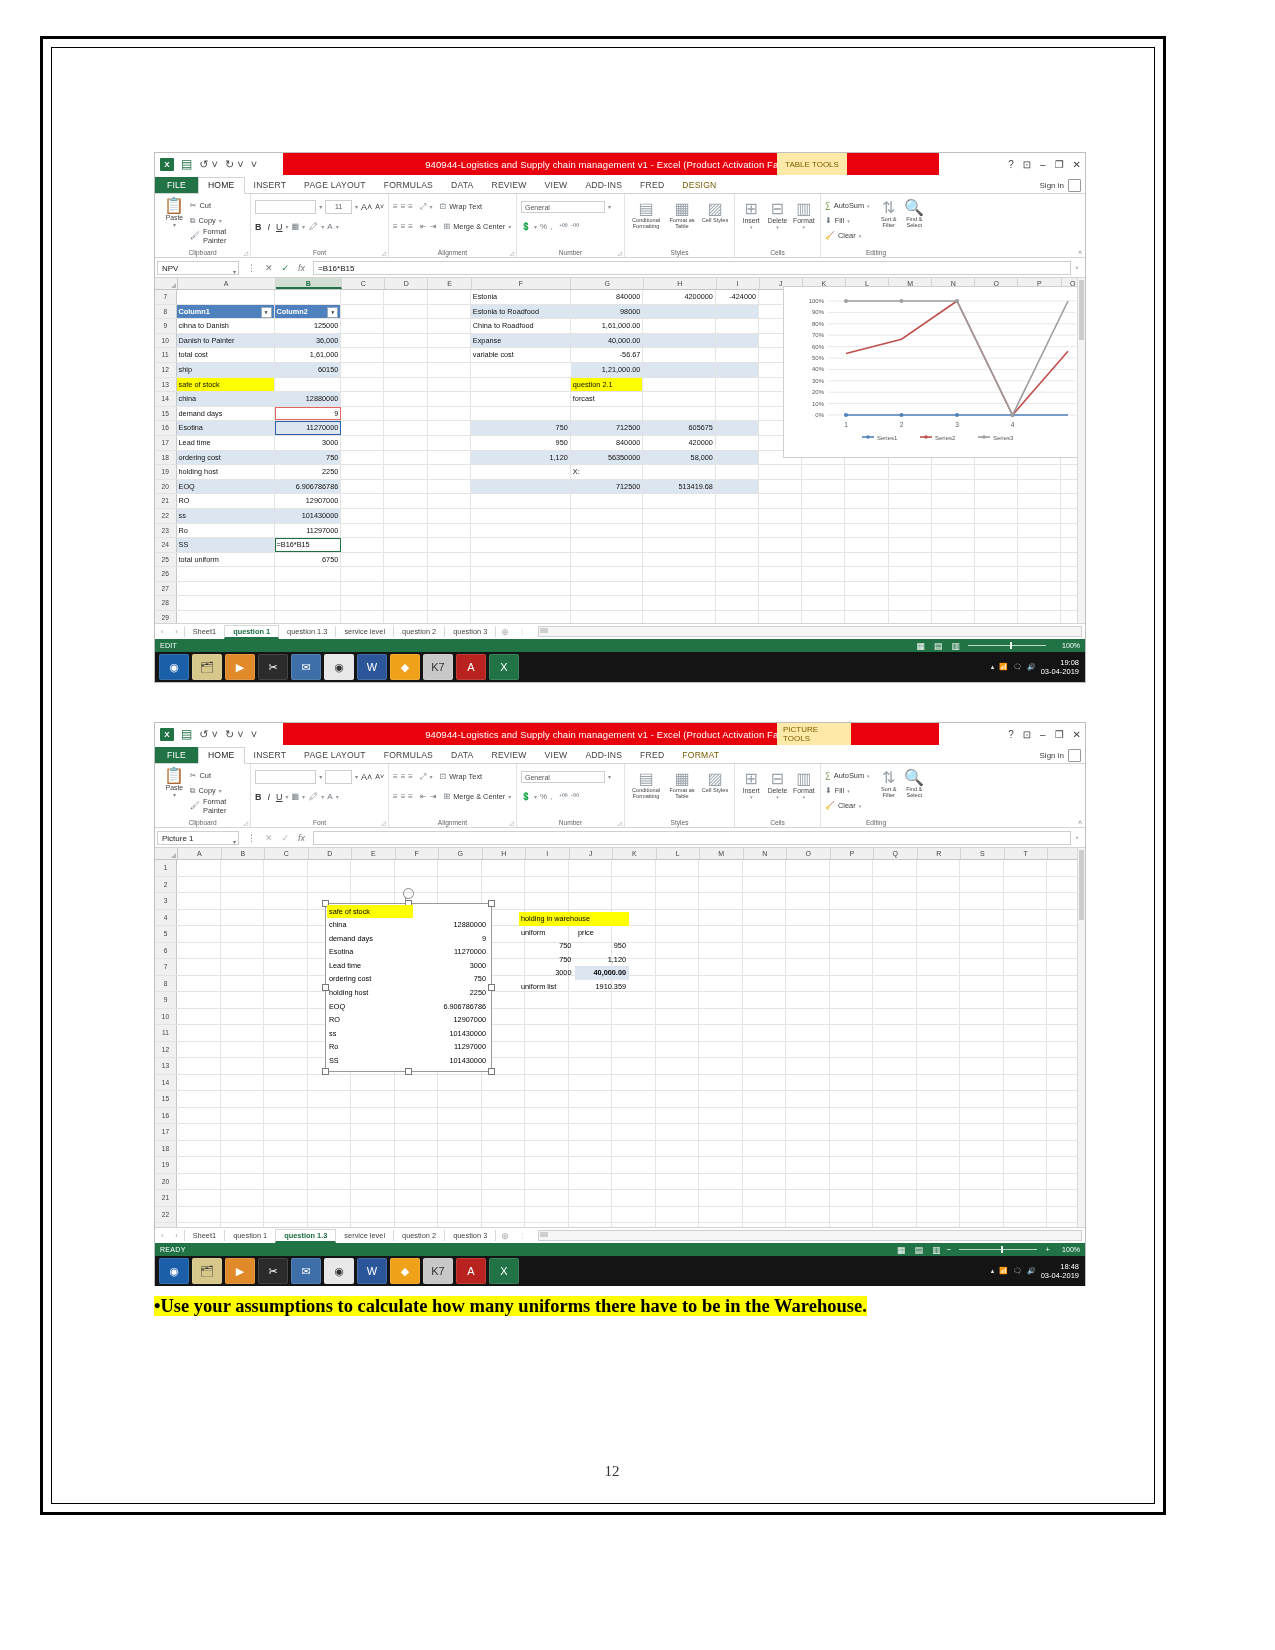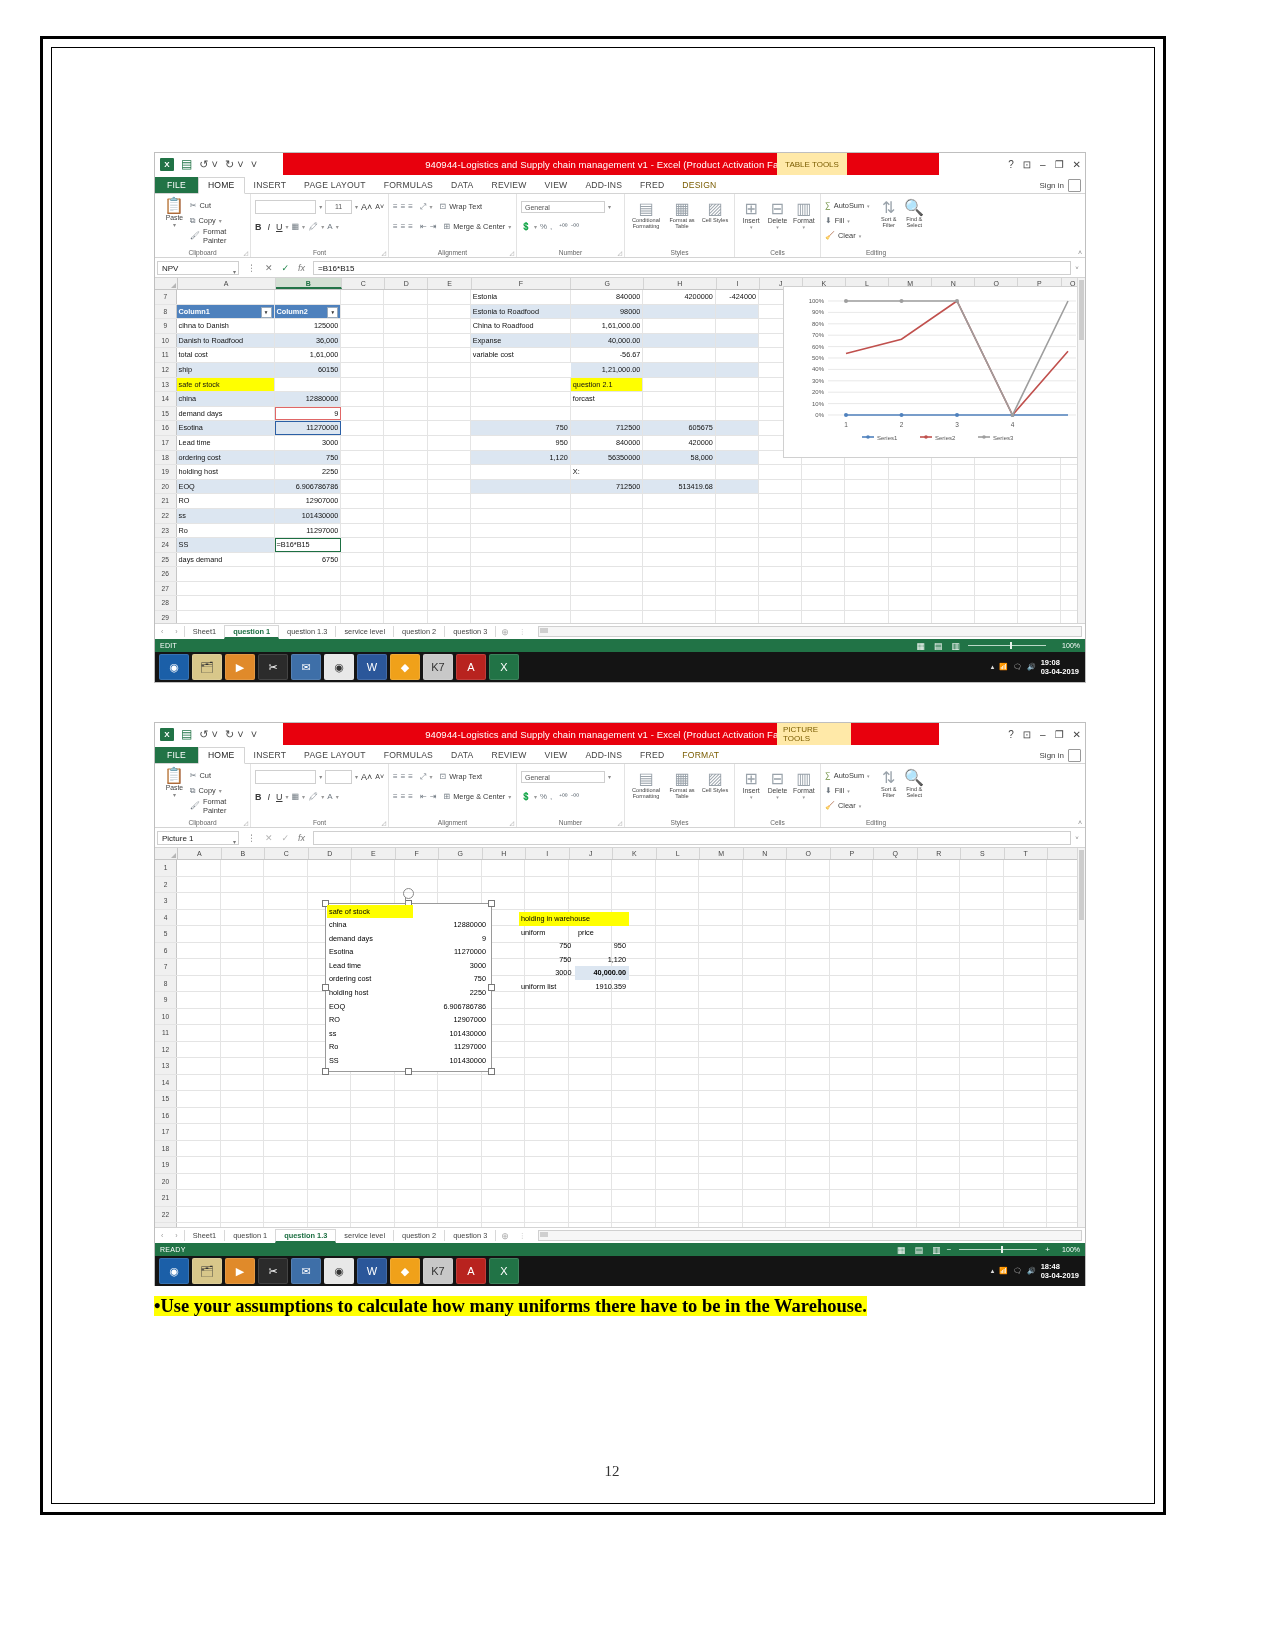--- a/index.html
+++ b/index.html
@@ -96,21 +96,21 @@
   .stleft{flex:1;letter-spacing:.3px;}
   .vbtns{display:flex;gap:9px;align-items:center;font-size:9px;}
   .zoomsl{width:78px;height:1px;background:#bcd8c7;position:relative;margin:0 8px;}
   .zoomsl:after{content:"";position:absolute;left:42px;top:-3px;width:2px;height:7px;background:#e9f2ec;}
   .zoomtxt{width:26px;text-align:right;font-size:7px;}
 
   
   .taskbar{height:30px;background:#141414;display:flex;align-items:center;padding-left:4px;position:relative;}
   .tbicon{width:30px;height:26px;margin-right:3px;border-radius:2px;display:flex;align-items:center;justify-content:center;font-size:11px;color:#fff;box-shadow:inset 0 0 0 1px rgba(255,255,255,.12);}
   .tray{position:absolute;right:6px;top:0;height:30px;display:flex;align-items:center;gap:5px;color:#ddd;font-size:7px;}
-  .clock{text-align:left;line-height:9px;font-size:7.5px;color:#fff;font-weight:bold;}
+  .clock{text-align:right;line-height:9px;font-size:7.5px;color:#fff;}
 
   
   .hltext{position:absolute;left:102px;top:1248px;width:935px;font-family:"Liberation Serif",serif;font-weight:bold;font-size:18.5px;color:#000;}
   .hltext span.hl{background:#ffff00;}
   .para{position:absolute;left:102px;top:1288px;width:935px;font-family:"Liberation Serif",serif;font-size:17.5px;color:#000;line-height:39px;text-align:justify;}
   .pageno{position:absolute;left:0;top:1415px;width:1120px;text-align:center;font-family:"Liberation Serif",serif;font-size:15px;color:#333;}
 </style>
 </head>
 <body>
 
@@ -414,21 +414,21 @@
               <div class="cell" style="width: 44px;"></div>
               <div class="cell" style="width: 44px;"></div>
               <div class="cell" style="width: 44px;"></div>
               <div class="cell" style="width: 44px;"></div>
               <div class="cell" style="width: 44px;"></div>
               <div class="cell" style="width: 44px;"></div>
               <div class="cell" style="width: 24px;"></div>
             </div>
             <div class="grow">
               <div class="rh">10</div>
-              <div class="cell bandb" style="width: 100px;">Danish to Roadfood</div>
+              <div class="cell bandb" style="width: 100px;">Danish to Painter</div>
               <div class="cell bandb r" style="width: 68px;">36,000</div>
               <div class="cell" style="width: 44px;"></div>
               <div class="cell" style="width: 44px;"></div>
               <div class="cell" style="width: 44px;"></div>
               <div class="cell bandb" style="width: 102px;">Expanse</div>
               <div class="cell bandb r" style="width: 74px;">40,000.00</div>
               <div class="cell bandb" style="width: 74px;"></div>
               <div class="cell bandb" style="width: 44px;"></div>
               <div class="cell" style="width: 44px;"></div>
               <div class="cell" style="width: 44px;"></div>
@@ -714,21 +714,21 @@
               <div class="cell" style="width: 44px;"></div>
               <div class="cell" style="width: 44px;"></div>
               <div class="cell" style="width: 44px;"></div>
               <div class="cell" style="width: 44px;"></div>
               <div class="cell" style="width: 44px;"></div>
               <div class="cell" style="width: 44px;"></div>
               <div class="cell" style="width: 24px;"></div>
             </div>
             <div class="grow">
               <div class="rh">25</div>
-              <div class="cell bandw" style="width: 100px;">days demand</div>
+              <div class="cell bandw" style="width: 100px;">total uniform</div>
               <div class="cell bandw r" style="width: 68px;">6750</div>
               <div class="cell" style="width: 44px;"></div>
               <div class="cell" style="width: 44px;"></div>
               <div class="cell" style="width: 44px;"></div>
               <div class="cell" style="width: 102px;"></div>
               <div class="cell" style="width: 74px;"></div>
               <div class="cell" style="width: 74px;"></div>
               <div class="cell" style="width: 44px;"></div>
               <div class="cell" style="width: 44px;"></div>
               <div class="cell" style="width: 44px;"></div>

